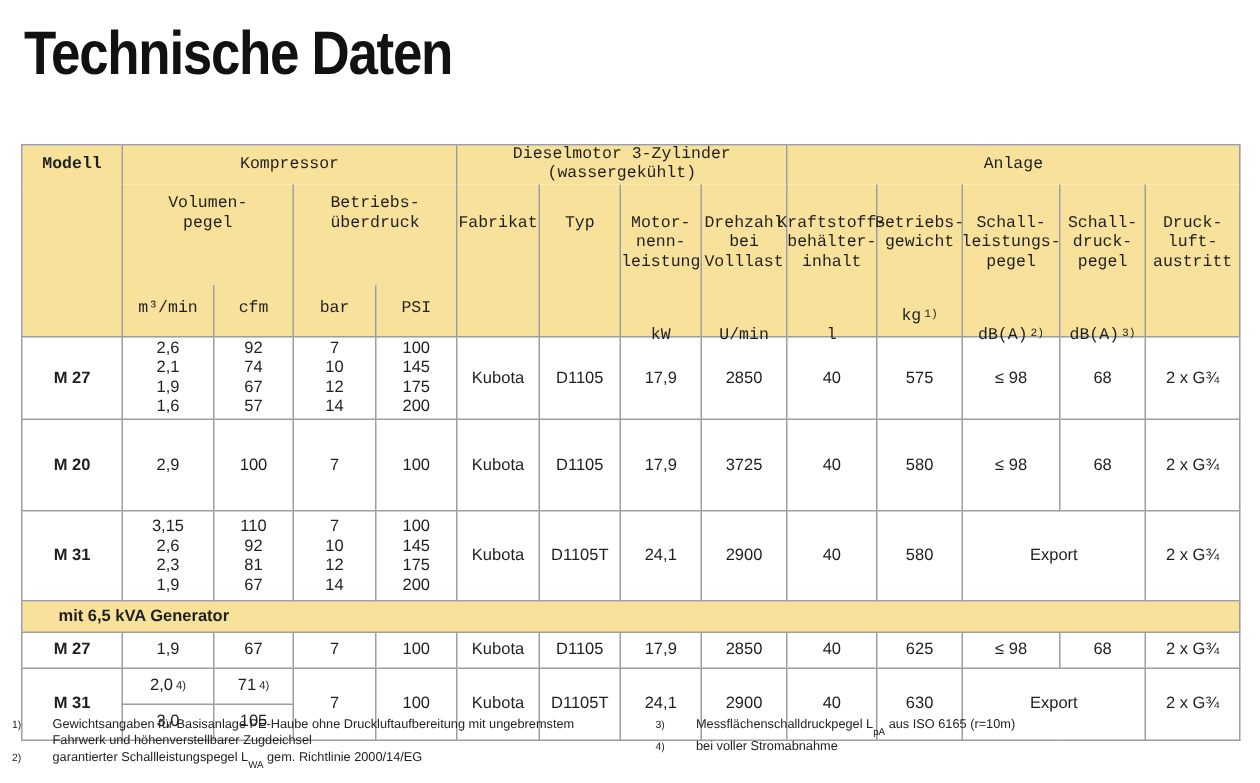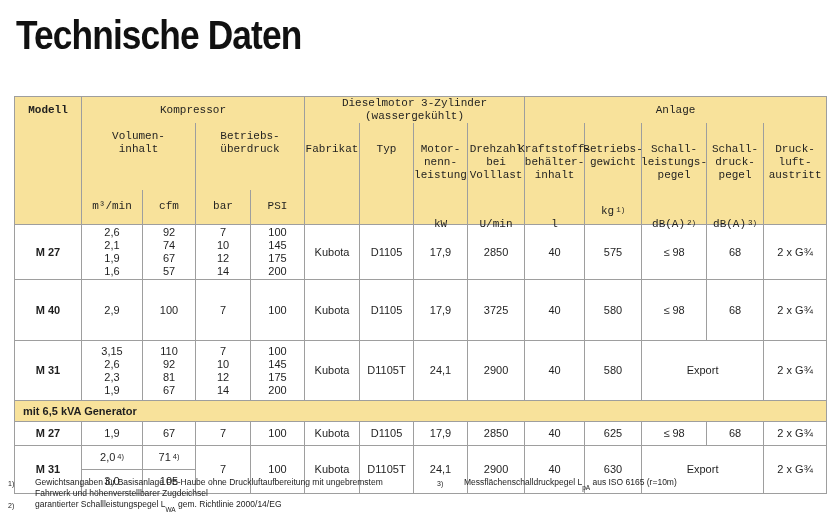--- a/index.html
+++ b/index.html
@@ -50,21 +50,21 @@
     border-bottom:1px solid var(--grid-line,#9E9E9E);
     text-align:center;vertical-align:middle;
     white-space:pre-line;background:#fff;
   }
   td.model{font-weight:bold;}
   tr.r-h55{height:55px;} tr.r-h61{height:61px;} tr.r-h60{height:60px;}
   tr.r-h24{height:24px;} tr.r-h21{height:21px;}
   tr.h25{height:25px;} tr.h50{height:50px;} tr.h26{height:26px;}
   td.band{
     background:var(--header-yellow,#F8E29B);
-    font-weight:bold;text-align:left;padding-left:8px;
+    font-weight:bold;text-align:left;padding-left:24px;
   }
   sup.mark{font-size:7.5px;vertical-align:top;position:relative;top:-1px;margin-left:2px;}
   .fncol{position:absolute;top:477px;font-size:8.5px;line-height:11px;color:#222;}
   .fncol.leftcol{left:8px;width:406px;}
   .fncol.rightcol{left:437px;width:395px;}
   .fn{display:flex;align-items:flex-start;}
   .fnm{flex:0 0 27px;font-size:7px;padding-top:1px;}
   .fnt{flex:1;}
   .fnsub{font-size:6.5px;vertical-align:sub;position:relative;top:2px;}
 </style>
@@ -92,21 +92,21 @@
   </colgroup>
   <thead>
     <tr class="h25">
       <th rowspan="3" class="top bold br hb">Modell</th>
       <th colspan="4" class="br">Kompressor</th>
       <th colspan="4" class="br">Dieselmotor 3-Zylinder (wassergekühlt)</th>
       <th colspan="5">Anlage</th>
     </tr>
     <tr class="h50">
       <th colspan="2" class="top br">Volumen-
-inhalt</th>
+pegel</th>
       <th colspan="2" class="top br">Betriebs-
 überdruck</th>
       <th rowspan="2" class="br hb">
         <div class="hwrap"><span class="hlabel">Fabrikat</span></div>
       </th>
       <th rowspan="2" class="br hb">
         <div class="hwrap"><span class="hlabel">Typ</span></div>
       </th>
       <th rowspan="2" class="br hb">
         <div class="hwrap">
@@ -191,21 +191,21 @@
       <td>D1105</td>
       <td>17,9</td>
       <td>2850</td>
       <td>40</td>
       <td>575</td>
       <td>≤ 98</td>
       <td>68</td>
       <td>2 x G¾</td>
     </tr>
     <tr class="r-h61">
-      <td class="model">M 40</td>
+      <td class="model">M 20</td>
       <td>2,9</td>
       <td>100</td>
       <td>7</td>
       <td>100</td>
       <td>Kubota</td>
       <td>D1105</td>
       <td>17,9</td>
       <td>3725</td>
       <td>40</td>
       <td>580</td>
@@ -290,13 +290,17 @@
     <span class="fnm">2)</span>
     <span class="fnt"><span>garantierter Schallleistungspegel L</span><span class="fnsub">WA</span><span> gem. Richtlinie 2000/14/EG</span></span>
   </div>
 </div>
 
 <div class="fncol rightcol">
   <div class="fn">
     <span class="fnm">3)</span>
     <span class="fnt"><span>Messflächenschalldruckpegel L</span><span class="fnsub">pA</span><span> aus ISO 6165 (r=10m)</span></span>
   </div>
+  <div class="fn">
+    <span class="fnm">4)</span>
+    <span class="fnt">bei voller Stromabnahme</span>
+  </div>
 </div>
 
 </body></html>

